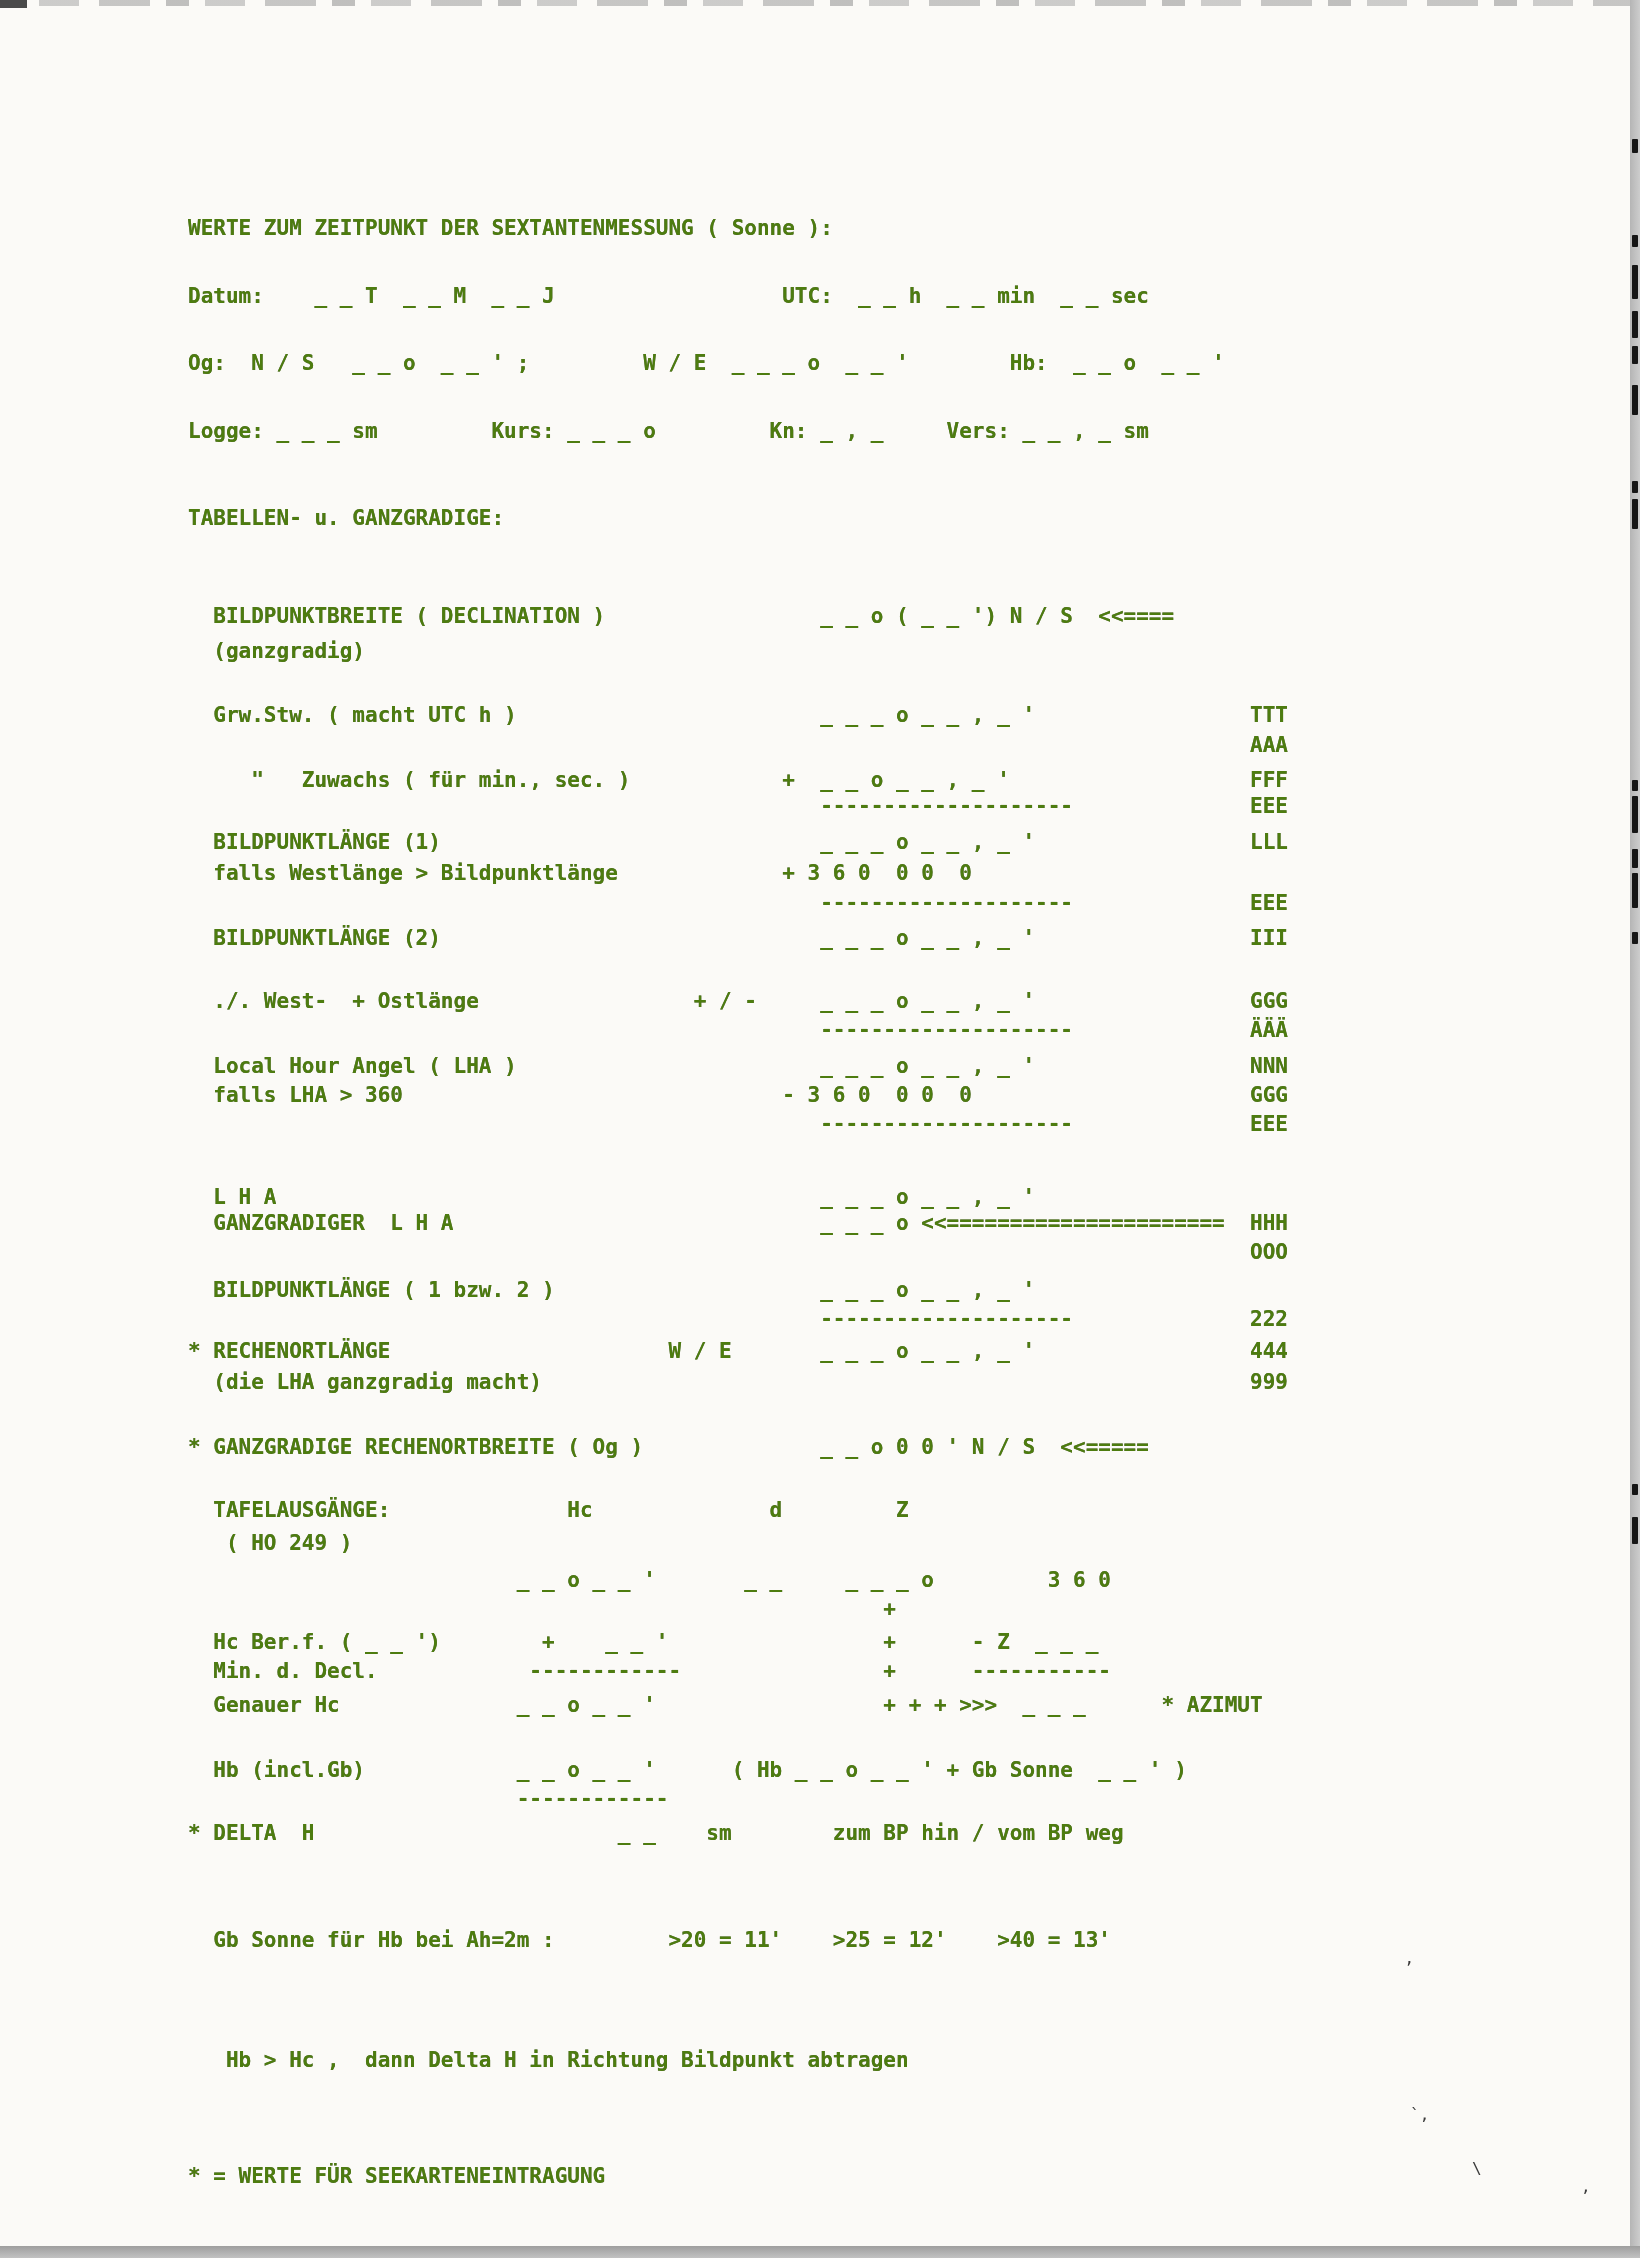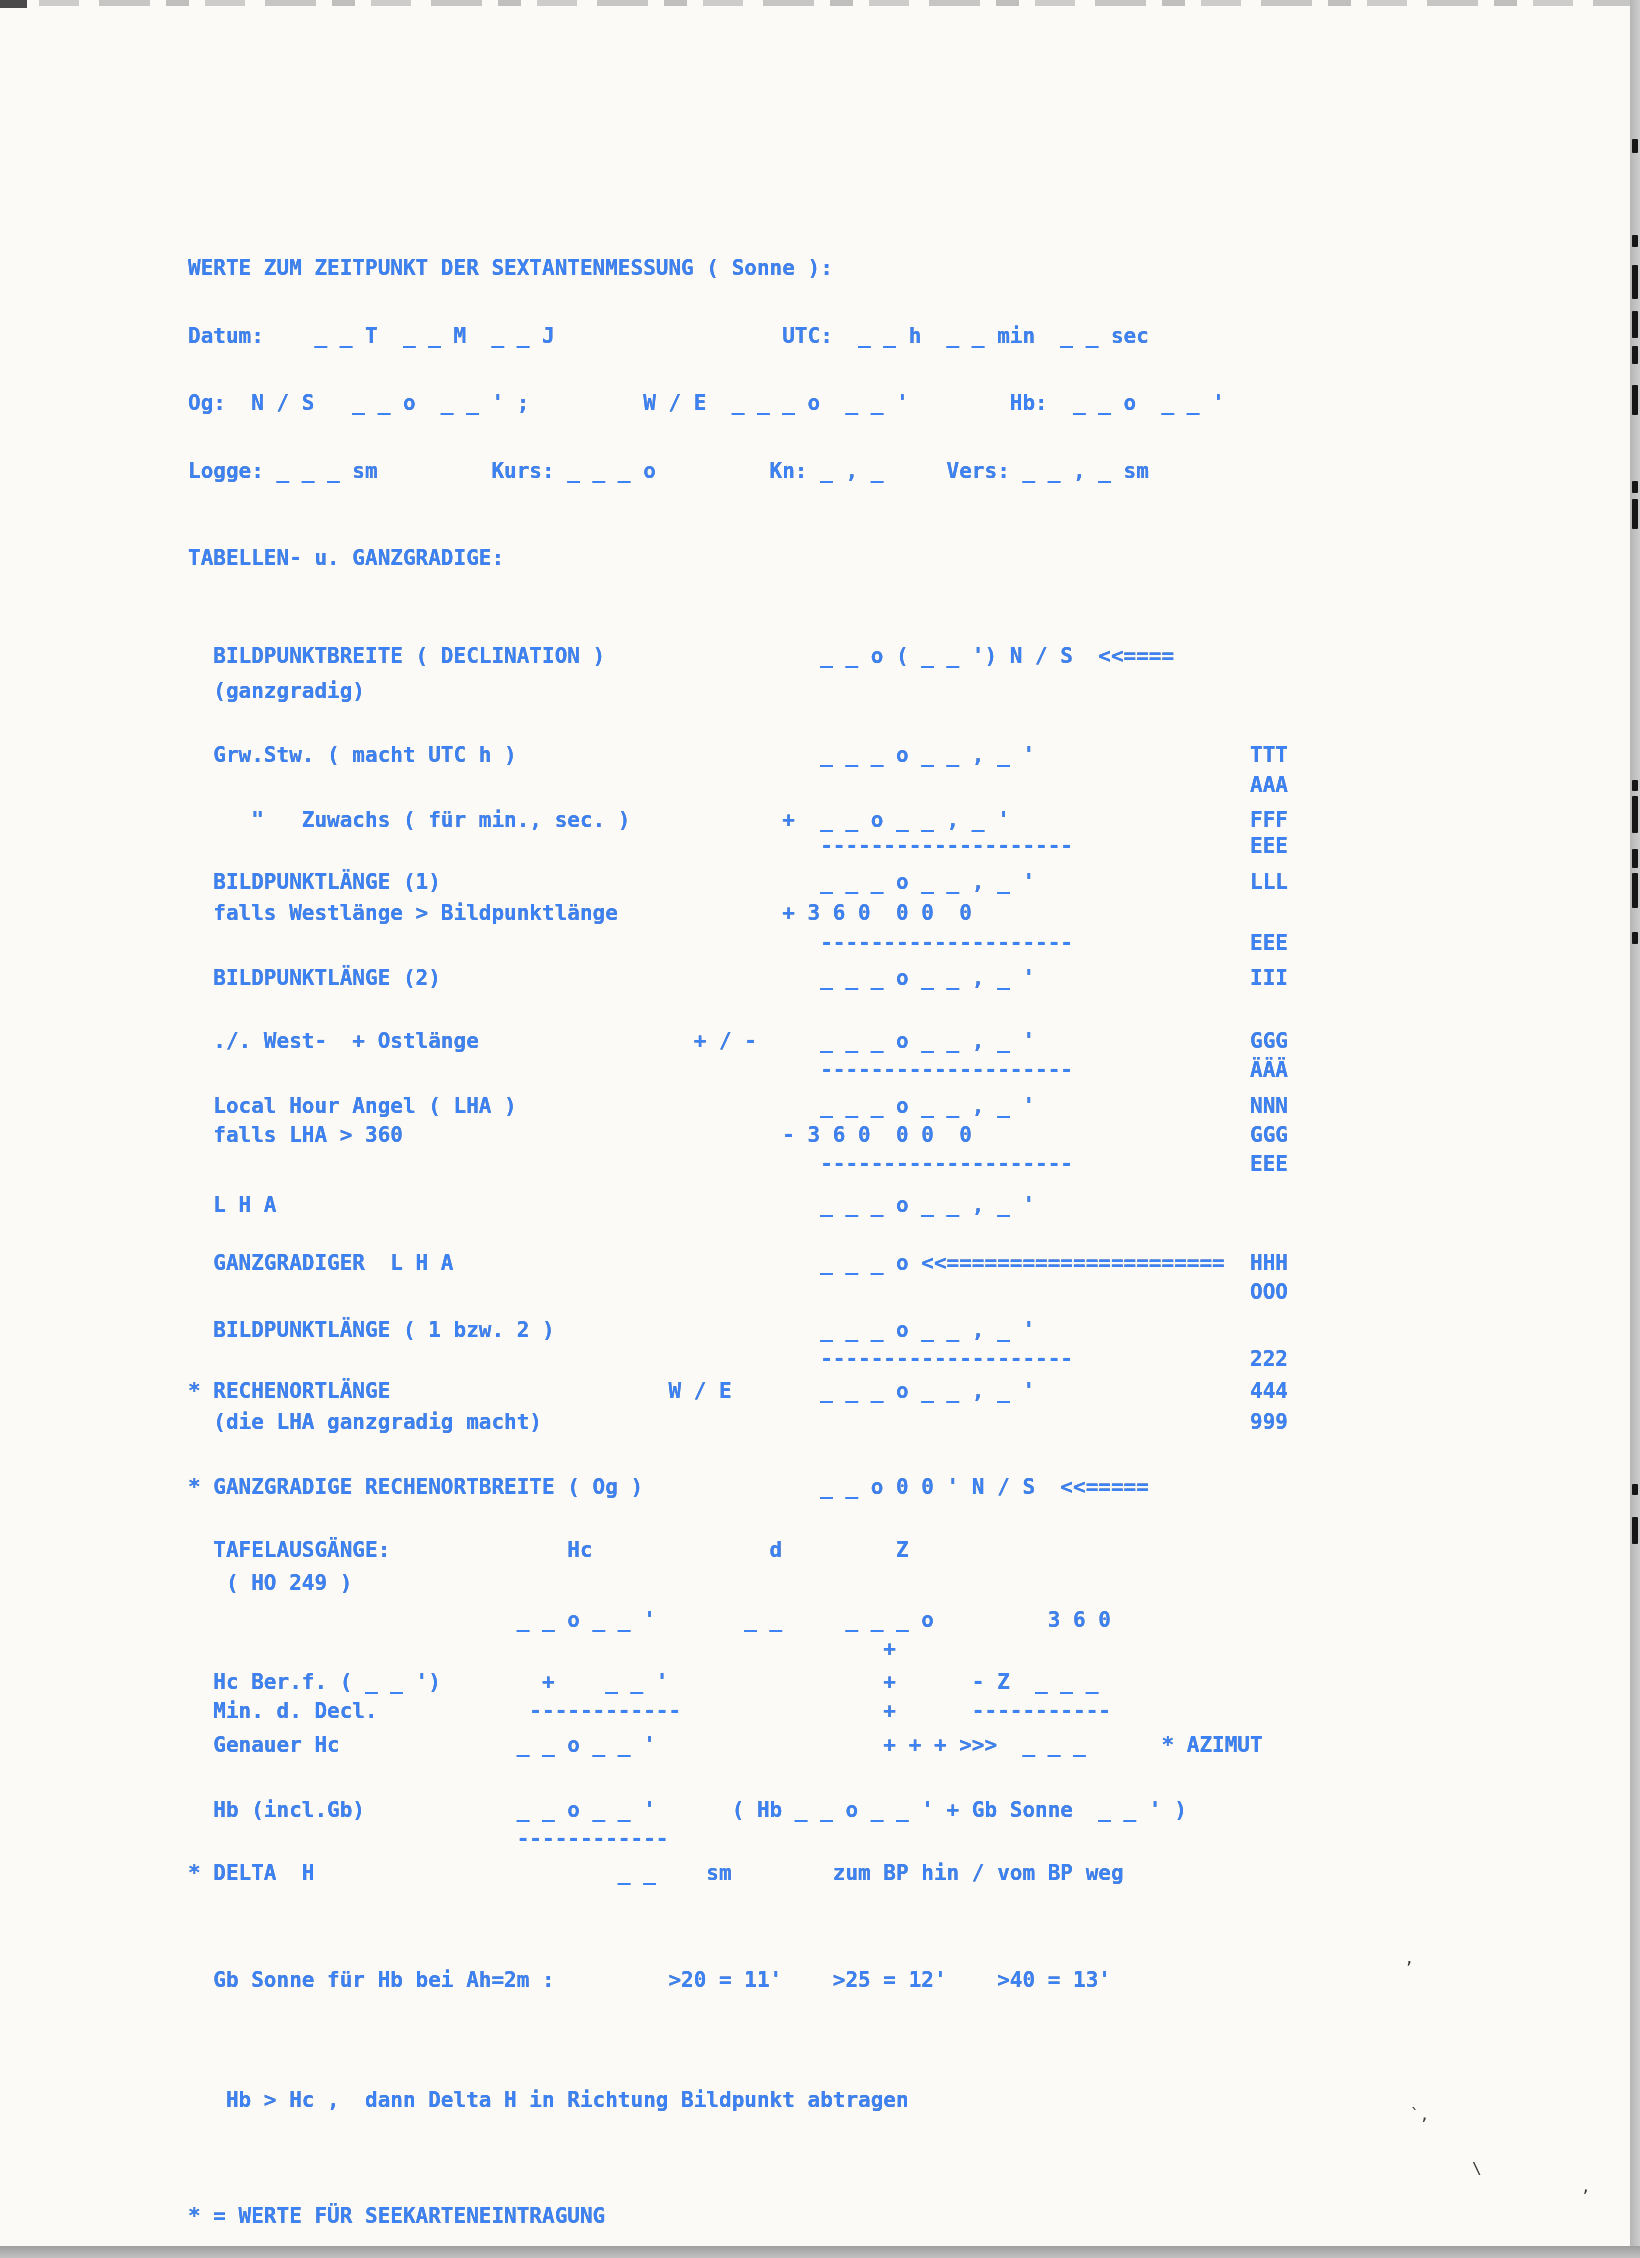--- a/index.html
+++ b/index.html
@@ -9,24 +9,23 @@
     font-family:"DejaVu Sans Mono", monospace;
     overflow:hidden;
   }
   .page{
     position:relative;width:1640px;height:2258px;background:#fbfaf7;overflow:hidden;
   }
   .ln{
     position:absolute;left:188px;
     white-space:pre;
     font:700 21px/30px "DejaVu Sans Mono", monospace;
-    color:#3b82f6;
+    color:#4d7c0f;
     text-shadow:0 0 0.4px rgba(25,25,25,.6);
     letter-spacing:0;
-    margin-top:40px;
   }
   
   .top-smudge{
     position:absolute;top:0;left:0;width:100%;height:6.2px;
     background:repeating-linear-gradient(90deg,
       #8f8f8f 0 23px, rgba(250,250,247,0) 23px 39px,
       #a6a6a6 39px 79px, rgba(250,250,247,0) 79px 99px,
       #9b9b9b 99px 150px, rgba(250,250,247,0) 150px 166px);
     opacity:.55;
   }
@@ -67,21 +66,21 @@
   <div class="ln" style="top:791px">                                                  --------------------              EEE</div>
   <div class="ln" style="top:827px">  BILDPUNKTLÄNGE (1)                              _ _ _ o _ _ , _ '                 LLL</div>
   <div class="ln" style="top:858px">  falls Westlänge &gt; Bildpunktlänge             + 3 6 0  0 0  0</div>
   <div class="ln" style="top:888px">                                                  --------------------              EEE</div>
   <div class="ln" style="top:923px">  BILDPUNKTLÄNGE (2)                              _ _ _ o _ _ , _ '                 III</div>
   <div class="ln" style="top:986px">  ./. West-  + Ostlänge                 + / -     _ _ _ o _ _ , _ '                 GGG</div>
   <div class="ln" style="top:1015px">                                                  --------------------              ÄÄÄ</div>
   <div class="ln" style="top:1051px">  Local Hour Angel ( LHA )                        _ _ _ o _ _ , _ '                 NNN</div>
   <div class="ln" style="top:1080px">  falls LHA &gt; 360                              - 3 6 0  0 0  0                      GGG</div>
   <div class="ln" style="top:1109px">                                                  --------------------              EEE</div>
-  <div class="ln" style="top:1150px">  L H A                                           _ _ _ o _ _ , _ '</div>
+  <div class="ln" style="top:1182px">  L H A                                           _ _ _ o _ _ , _ '</div>
   <div class="ln" style="top:1208px">  GANZGRADIGER  L H A                             _ _ _ o &lt;&lt;======================  HHH</div>
   <div class="ln" style="top:1237px">                                                                                    OOO</div>
   <div class="ln" style="top:1275px">  BILDPUNKTLÄNGE ( 1 bzw. 2 )                     _ _ _ o _ _ , _ '</div>
   <div class="ln" style="top:1304px">                                                  --------------------              222</div>
   <div class="ln" style="top:1336px">* RECHENORTLÄNGE                      W / E       _ _ _ o _ _ , _ '                 444</div>
   <div class="ln" style="top:1367px">  (die LHA ganzgradig macht)                                                        999</div>
   <div class="ln" style="top:1432px">* GANZGRADIGE RECHENORTBREITE ( Og )              _ _ o 0 0 ' N / S  &lt;&lt;=====</div>
   <div class="ln" style="top:1495px">  TAFELAUSGÄNGE:              Hc              d         Z</div>
   <div class="ln" style="top:1528px">   ( HO 249 )</div>
   <div class="ln" style="top:1565px">                          _ _ o _ _ '       _ _     _ _ _ o         3 6 0</div>

